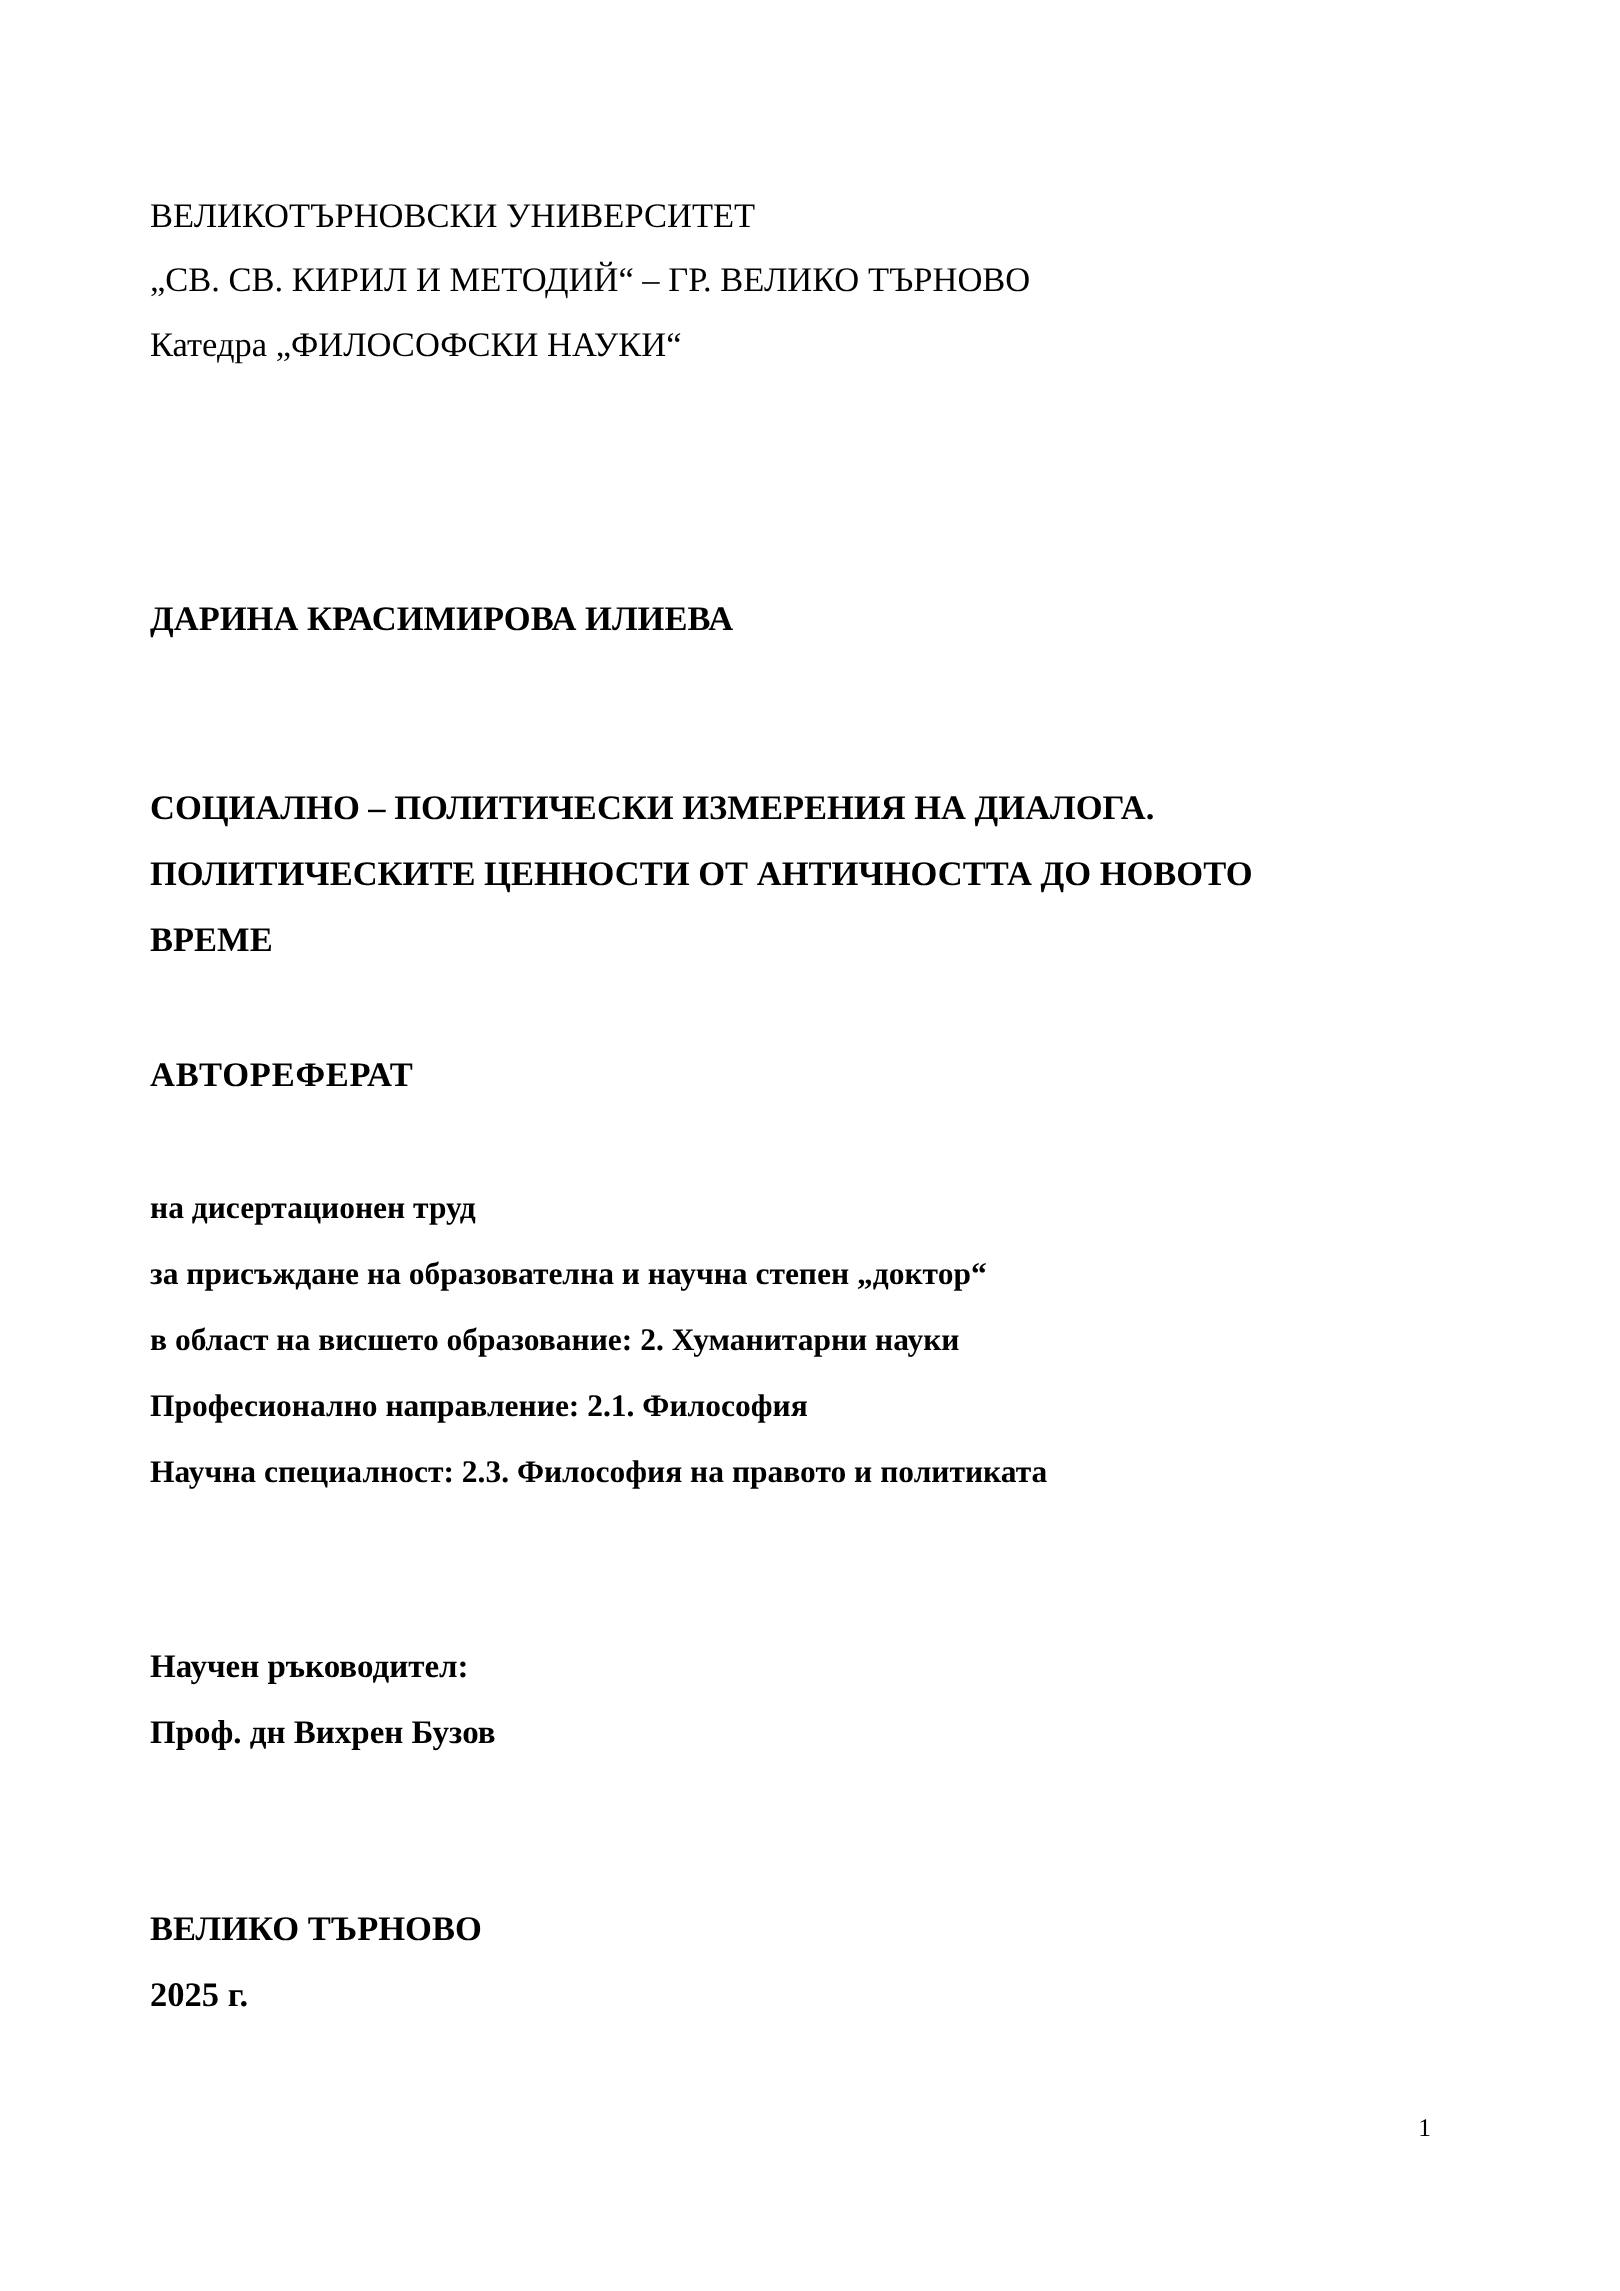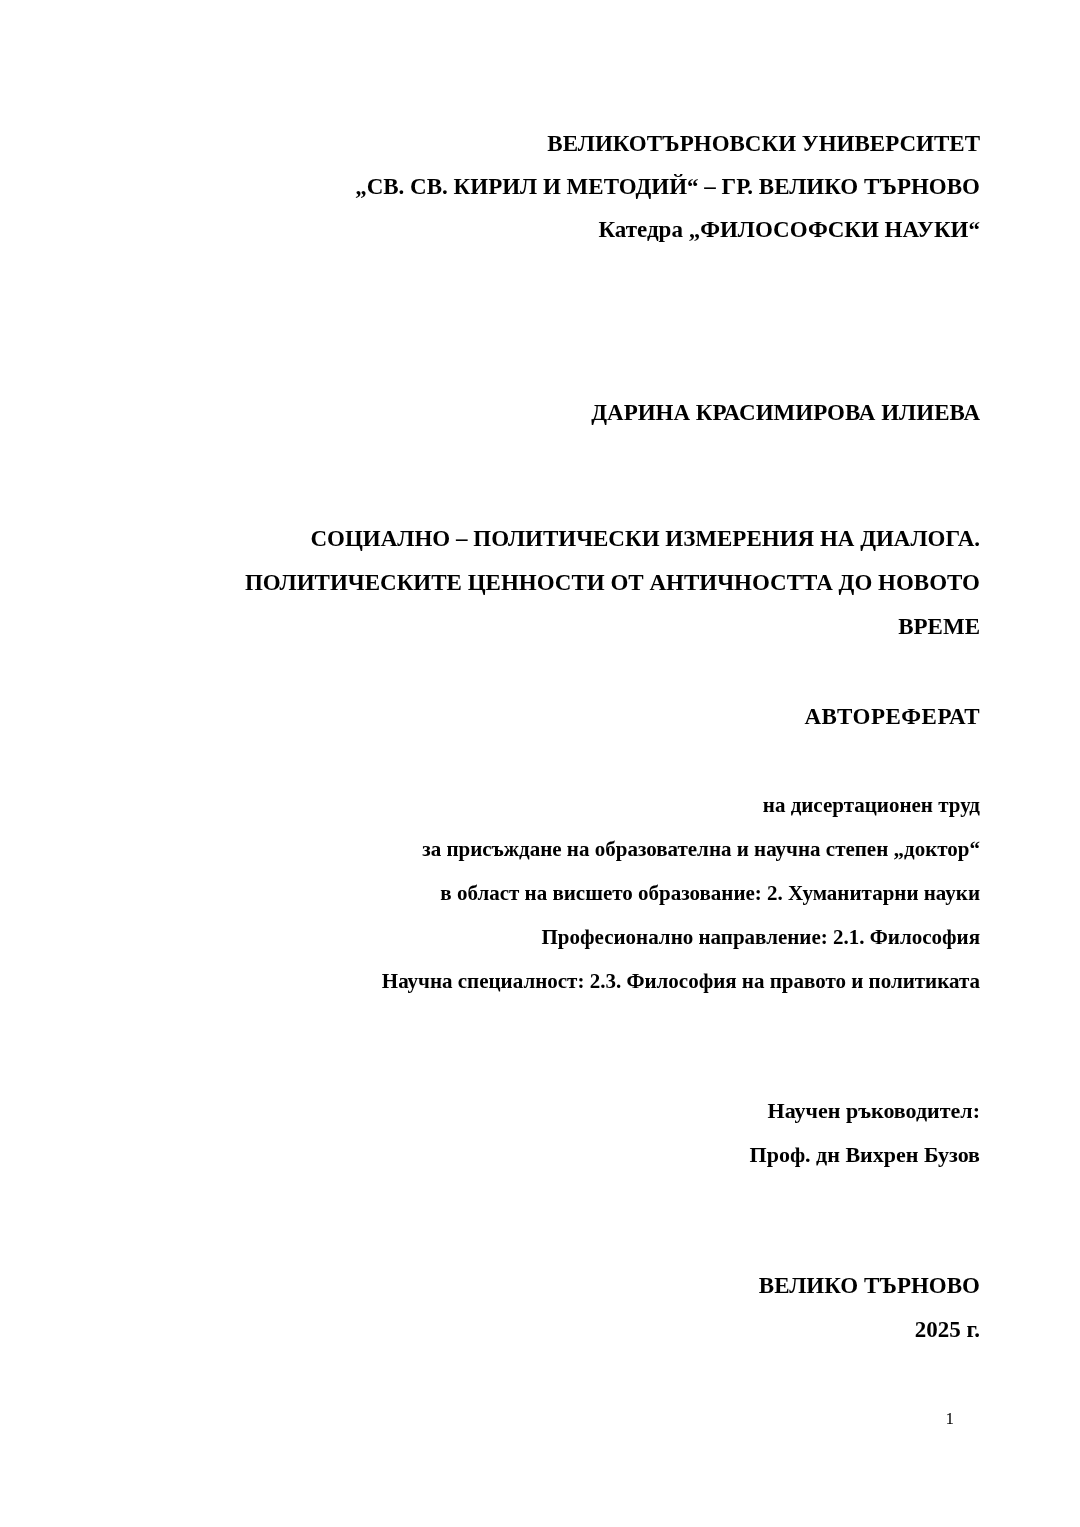--- a/index.html
+++ b/index.html
@@ -24,28 +24,28 @@
     align-items: flex-start;
   }
   .crest {
     flex: 0 0 88px;
     width: 88px;
     height: 140px;
     margin-left: 28px;
   }
   .header-text {
     flex: 1;
-    text-align: right;
-    font-weight: bold;
+    text-align: left;
+    font-weight: normal;
     font-size: 23px;
     line-height: 43px;
     padding-top: 4px;
   }
   .centered-block {
-    text-align: right;
+    text-align: left;
     font-weight: bold;
   }
   .author-block {
     margin-top: 140px;
     font-size: 23px;
     line-height: 44px;
   }
   .title-block {
     margin-top: 82px;
     font-size: 23px;

